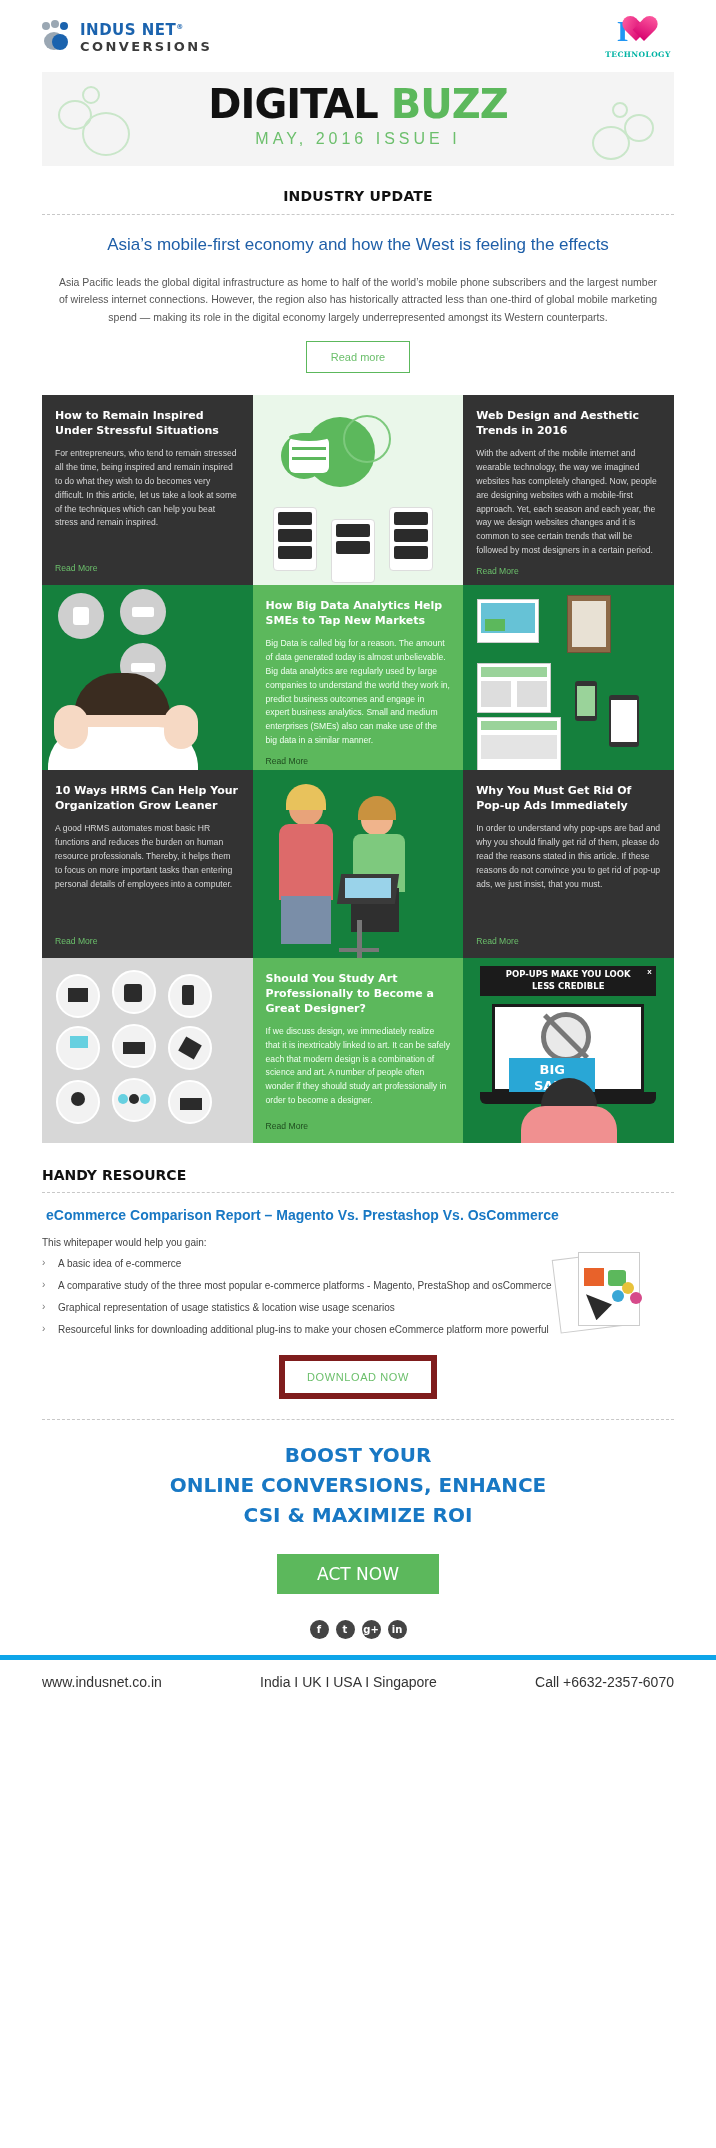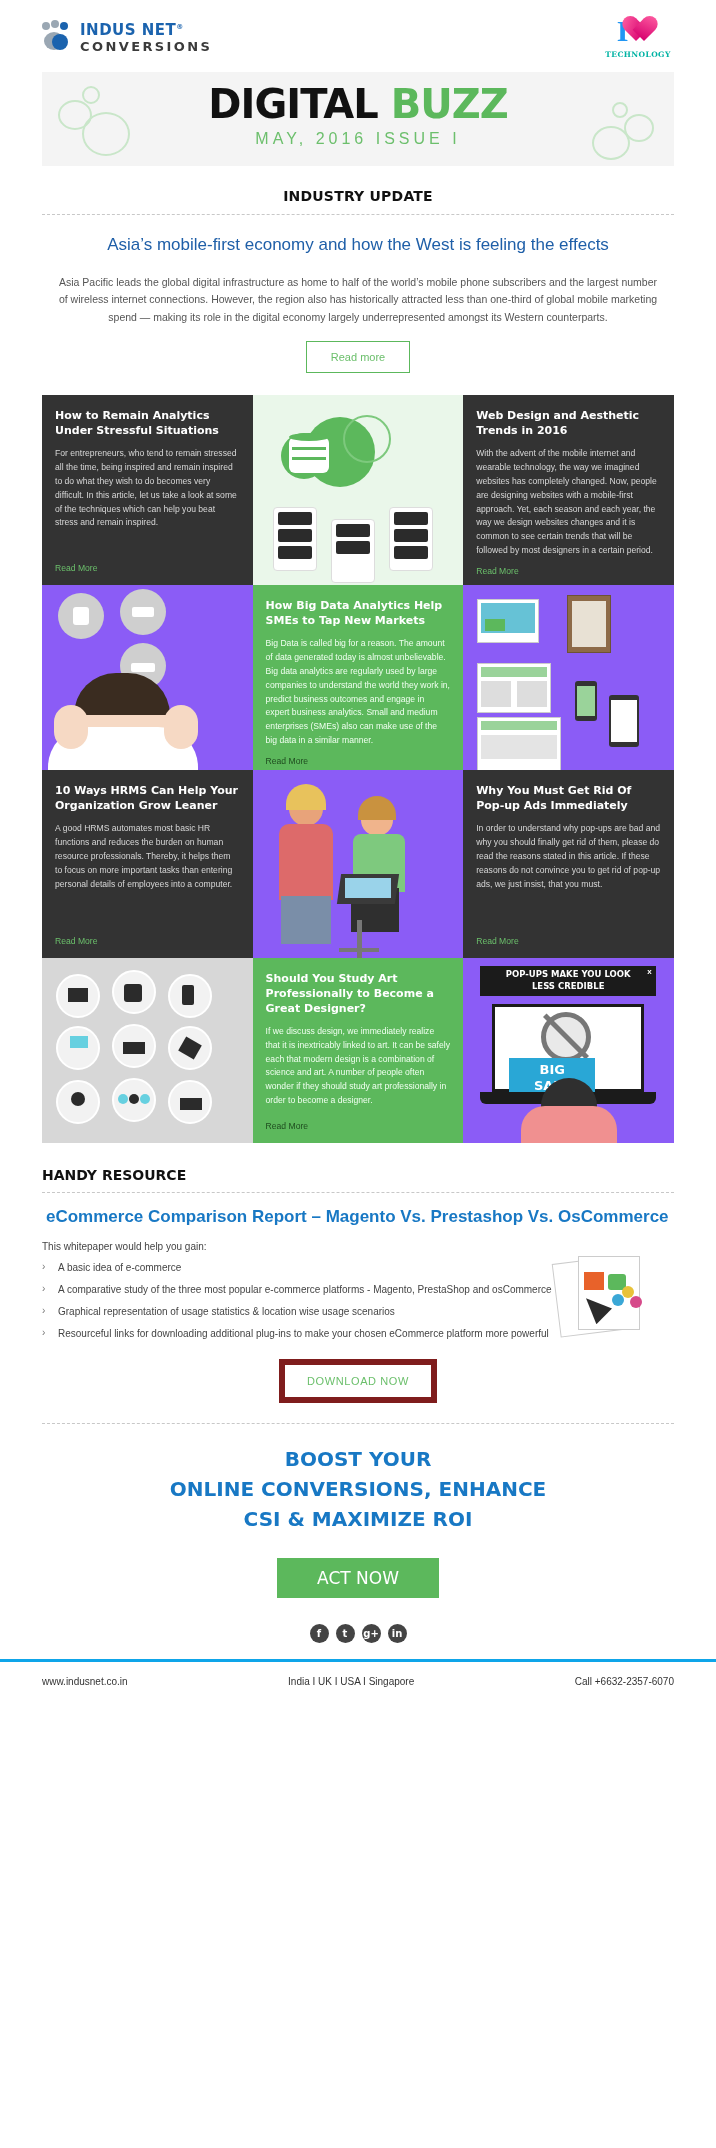--- a/index.html
+++ b/index.html
@@ -52,56 +52,56 @@
   .readmore-btn { display: inline-block; border: 1px solid #5cb85c; color: #6bbf6b; font-size: 11px; padding: 9px 24px; background: #fff; text-decoration: none; }
 
   
   .grid { margin: 0 42px; }
   .grid-row { display: flex; }
   .cell { width: 210.6px; overflow: hidden; position: relative; }
   .cell.dark  { background: #333333; }
   .cell.green { background: #5cb85c; }
   .cell.mint  { background: #eaf7ea; }
   .cell.gray  { background: #d7d7d7; }
-  .cell.lgray { background: #8b5cf6; }
+  .cell.lgray { background: #15803d; }
   .cell-pad { padding: 14px 13px 12px; height: 100%; display: flex; flex-direction: column; }
   .card-title { font-size: 11px; font-weight: bold; line-height: 1.35; color: #fff; margin-bottom: 8px; font-family: "DejaVu Sans", sans-serif; }
   .card-body { font-size: 8.6px; line-height: 1.62; color: #d8d8d8; flex: 1; }
   .cell.green .card-body { color: #f0fff0; }
   .card-link { font-size: 8.6px; color: #6bbf6b; margin-top: 8px; }
   .cell.green .card-link { color: #1f4d1f; }
 
   
   .ill { position: absolute; inset: 0; }
   .circ { position: absolute; border-radius: 50%; }
   .rect { position: absolute; }
 
   
   .hr-head { font-size: 14px; font-weight: bold; color: #111; margin: 24px 42px 9px; font-family: "DejaVu Sans", sans-serif; }
-  .wp-title { color: #1878c4; font-size: 17px; font-weight: bold; margin: 14px 42px 0; padding-left: 4px; }
+  .wp-title { color: #1878c4; font-size: 14px; font-weight: bold; margin: 14px 42px 0; padding-left: 4px; }
   .wp-lead { font-size: 10px; color: #444; margin: 14px 42px 8px; }
   .wp-list { margin: 0 42px; list-style: none; }
   .wp-list li { font-size: 10px; color: #444; line-height: 1.5; margin-bottom: 7px; padding-left: 16px; position: relative; }
   .wp-list li .chev { position: absolute; left: 0; top: -1px; color: #777; font-size: 10px; }
   .dl-wrap { text-align: center; margin: 18px 0 20px; }
   .dl-btn { display: inline-block; border: 6px solid #7f1d1d; color: #6bbf6b; font-size: 11px; letter-spacing: 0.6px; padding: 10px 22px; background: #fff; text-decoration: none; }
   .wp-thumb { position: absolute; right: 44px; }
 
   
   .cta { text-align: center; padding: 20px 0 6px; }
   .cta-line { color: #1878c4; font-size: 20px; font-weight: bold; line-height: 1.5; font-family: "DejaVu Sans", sans-serif; }
   .act-wrap { text-align: center; padding: 18px 0 20px; }
   .act-btn { display: inline-block; background: #5cb85c; color: #fff; font-size: 17px; padding: 10px 40px; text-decoration: none; font-family: "DejaVu Sans", sans-serif; }
 
   
   .social { display: flex; justify-content: center; gap: 7px; padding: 6px 0 16px; }
   .s-ico { width: 19px; height: 19px; border-radius: 50%; background: #444; color: #fff; font-size: 10px; display: flex; align-items: center; justify-content: center; font-family: "DejaVu Sans", sans-serif; font-weight: bold; }
 
   
-  .footer { border-top: 3px solid #0ea5e9; display: flex; justify-content: space-between; padding: 14px 42px 18px; font-size: 10px; color: #333; }
+  .footer { border-top: 5px solid #0ea5e9; display: flex; justify-content: space-between; padding: 14px 42px 18px; font-size: 14px; color: #333; }
 </style>
 </head>
 <body>
 
 <div class="page">
 
   <div class="topbar">
     <div class="logo-wrap">
       <div class="paw">
         <span class="pad" style="width:8px;height:8px;background:#9aa7b3;left:0;top:1px"></span>
@@ -145,21 +145,21 @@
   <div class="intro">Asia Pacific leads the global digital infrastructure as home to half of the world’s mobile phone subscribers and the largest number of wireless internet connections. However, the region also has historically attracted less than one-third of global mobile marketing spend — making its role in the digital economy largely underrepresented amongst its Western counterparts.</div>
   <div class="readmore-wrap">
     <a class="readmore-btn" href="#">Read more</a>
   </div>
 
   <div class="grid">
 
     <div class="grid-row">
       <div class="cell dark" style="height:190px">
         <div class="cell-pad">
-          <div class="card-title">How to Remain Analytics Under Stressful Situations</div>
+          <div class="card-title">How to Remain Inspired Under Stressful Situations</div>
           <div class="card-body">For entrepreneurs, who tend to remain stressed all the time, being inspired and remain inspired to do what they wish to do becomes very difficult. In this article, let us take a look at some of the techniques which can help you beat stress and remain inspired.</div>
           <div class="card-link">Read More</div>
         </div>
       </div>
       <div class="cell mint" style="height:190px">
         <div class="ill">
           <span class="circ" style="width:70px;height:70px;background:#5cb85c;left:52px;top:22px"></span>
           <span class="circ" style="width:46px;height:46px;background:#5cb85c;left:28px;top:38px"></span>
           <span class="circ" style="width:48px;height:48px;border:2px solid #7dc97d;left:90px;top:20px;background:transparent"></span>
           <span class="rect" style="width:40px;height:36px;background:#fff;border-radius:6px;left:36px;top:42px"></span>

